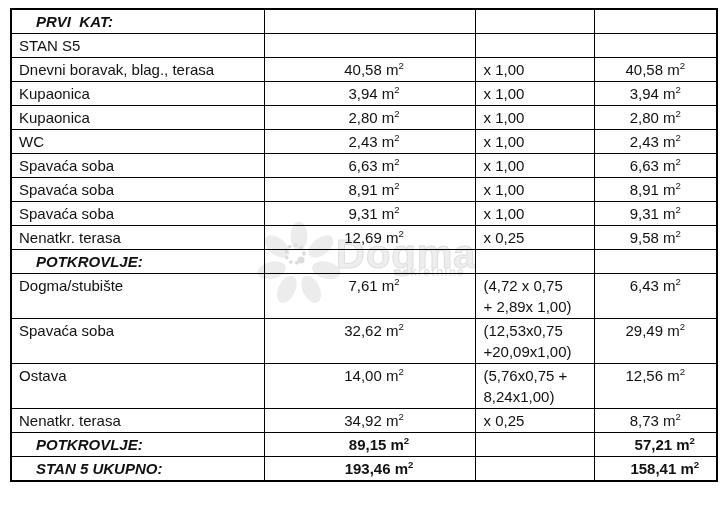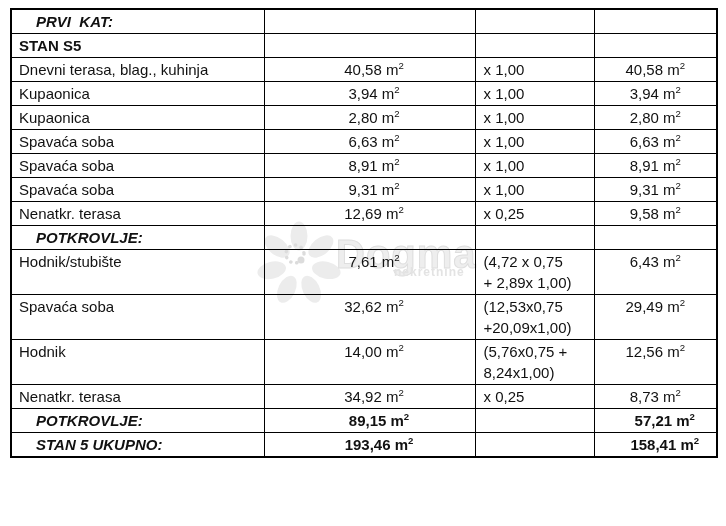--- a/index.html
+++ b/index.html
@@ -70,21 +70,21 @@
   }
   tr.tall {
     height: 45px;
   }
   td.c-label { text-align: left; padding-left: 7px; }
   td.c-area  { text-align: center; padding-left: 14px; }
   td.c-mult  { text-align: left; padding-left: 8px; }
   td.c-result{ text-align: center; }
   tr.total td { font-weight: bold; padding-left: 24px; }
   tr.total td.c-label { font-weight: bold; font-style: italic; }
-  tr.head td.c-label { font-weight: bold; }
+  tr.head td.c-label { font-weight: normal; }
   sup {
     font-size: 64%;
     line-height: 0;
     vertical-align: super;
   }
 </style>
 </head>
 <body>
 
 <div class="page">
@@ -121,36 +121,42 @@
           <td class="c-mult"></td>
           <td class="c-result"></td>
         </tr>
         <tr class="head">
           <td class="c-label">STAN S5</td>
           <td class="c-area"></td>
           <td class="c-mult"></td>
           <td class="c-result"></td>
         </tr>
         <tr>
-          <td class="c-label">Dnevni terasa, blag., kuhinja</td>
+          <td class="c-label">Dnevni boravak, blag., terasa</td>
           <td class="c-area">40,58 m<sup>2</sup></td>
           <td class="c-mult">x 1,00</td>
           <td class="c-result">40,58 m<sup>2</sup></td>
         </tr>
         <tr>
           <td class="c-label">Kupaonica</td>
           <td class="c-area">3,94 m<sup>2</sup></td>
           <td class="c-mult">x 1,00</td>
           <td class="c-result">3,94 m<sup>2</sup></td>
         </tr>
         <tr>
           <td class="c-label">Kupaonica</td>
           <td class="c-area">2,80 m<sup>2</sup></td>
           <td class="c-mult">x 1,00</td>
           <td class="c-result">2,80 m<sup>2</sup></td>
+        </tr>
+        <tr>
+          <td class="c-label">WC</td>
+          <td class="c-area">2,43 m<sup>2</sup></td>
+          <td class="c-mult">x 1,00</td>
+          <td class="c-result">2,43 m<sup>2</sup></td>
         </tr>
         <tr>
           <td class="c-label">Spavaća soba</td>
           <td class="c-area">6,63 m<sup>2</sup></td>
           <td class="c-mult">x 1,00</td>
           <td class="c-result">6,63 m<sup>2</sup></td>
         </tr>
         <tr>
           <td class="c-label">Spavaća soba</td>
           <td class="c-area">8,91 m<sup>2</sup></td>
@@ -169,33 +175,33 @@
           <td class="c-mult">x 0,25</td>
           <td class="c-result">9,58 m<sup>2</sup></td>
         </tr>
         <tr class="total">
           <td class="c-label">POTKROVLJE:</td>
           <td class="c-area"></td>
           <td class="c-mult"></td>
           <td class="c-result"></td>
         </tr>
         <tr class="tall">
-          <td class="c-label">Hodnik/stubište</td>
+          <td class="c-label">Dogma/stubište</td>
           <td class="c-area">7,61 m<sup>2</sup></td>
           <td class="c-mult">(4,72 x 0,75<br>+ 2,89x 1,00)</td>
           <td class="c-result">6,43 m<sup>2</sup></td>
         </tr>
         <tr class="tall">
           <td class="c-label">Spavaća soba</td>
           <td class="c-area">32,62 m<sup>2</sup></td>
           <td class="c-mult">(12,53x0,75<br>+20,09x1,00)</td>
           <td class="c-result">29,49 m<sup>2</sup></td>
         </tr>
         <tr class="tall">
-          <td class="c-label">Hodnik</td>
+          <td class="c-label">Ostava</td>
           <td class="c-area">14,00 m<sup>2</sup></td>
           <td class="c-mult">(5,76x0,75 +<br>8,24x1,00)</td>
           <td class="c-result">12,56 m<sup>2</sup></td>
         </tr>
         <tr>
           <td class="c-label">Nenatkr. terasa</td>
           <td class="c-area">34,92 m<sup>2</sup></td>
           <td class="c-mult">x 0,25</td>
           <td class="c-result">8,73 m<sup>2</sup></td>
         </tr>

